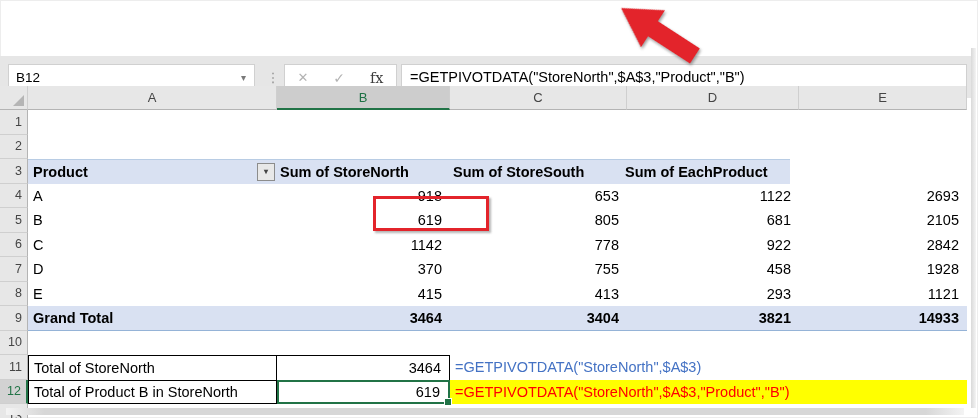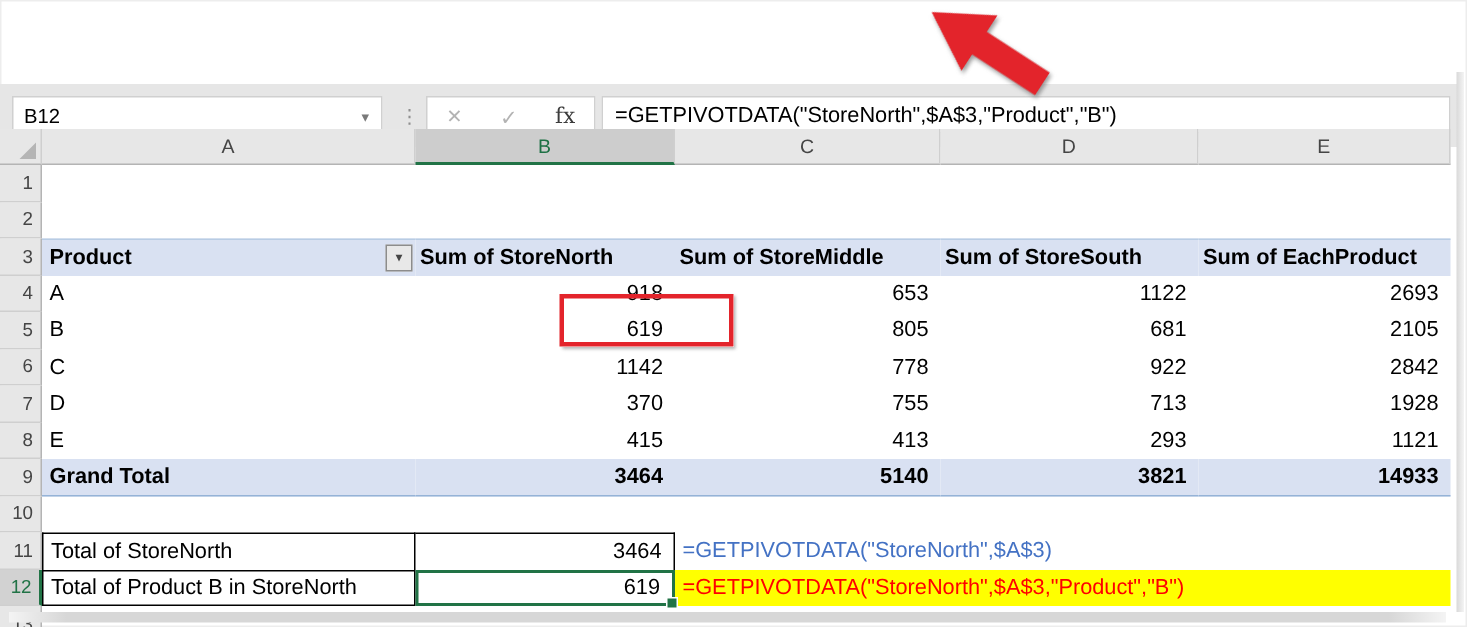--- a/index.html
+++ b/index.html
@@ -126,21 +126,20 @@
 
     <div class="row">
       <div class="rh">3</div>
       <div class="c wA ph first">
         <span>Product</span>
         <span class="filterbtn">
             <span>▾</span>
           </span>
       </div>
       <div class="c wB ph">Sum of StoreNorth</div>
-      <div class="c wC ph">Sum of StoreMiddle</div>
       <div class="c wD ph">Sum of StoreSouth</div>
       <div class="c wE ph">Sum of EachProduct</div>
     </div>
 
     <div class="row">
       <div class="rh">4</div>
       <div class="c wA txt">A</div>
       <div class="c wB num">918</div>
       <div class="c wC num">653</div>
       <div class="c wD num">1122</div>
@@ -163,38 +162,38 @@
       <div class="c wC num">778</div>
       <div class="c wD num">922</div>
       <div class="c wE num">2842</div>
     </div>
 
     <div class="row">
       <div class="rh">7</div>
       <div class="c wA txt">D</div>
       <div class="c wB num">370</div>
       <div class="c wC num">755</div>
-      <div class="c wD num">713</div>
+      <div class="c wD num">458</div>
       <div class="c wE num">1928</div>
     </div>
 
     <div class="row">
       <div class="rh">8</div>
       <div class="c wA txt">E</div>
       <div class="c wB num">415</div>
       <div class="c wC num">413</div>
       <div class="c wD num">293</div>
       <div class="c wE num">1121</div>
     </div>
 
     <div class="row">
       <div class="rh">9</div>
       <div class="c wA txt gt">Grand Total</div>
       <div class="c wB num gt">3464</div>
-      <div class="c wC num gt">5140</div>
+      <div class="c wC num gt">3404</div>
       <div class="c wD num gt">3821</div>
       <div class="c wE num gt">14933</div>
     </div>
 
     <div class="row">
       <div class="rh">10</div>
     </div>
 
     <div class="row">
       <div class="rh">11</div>

